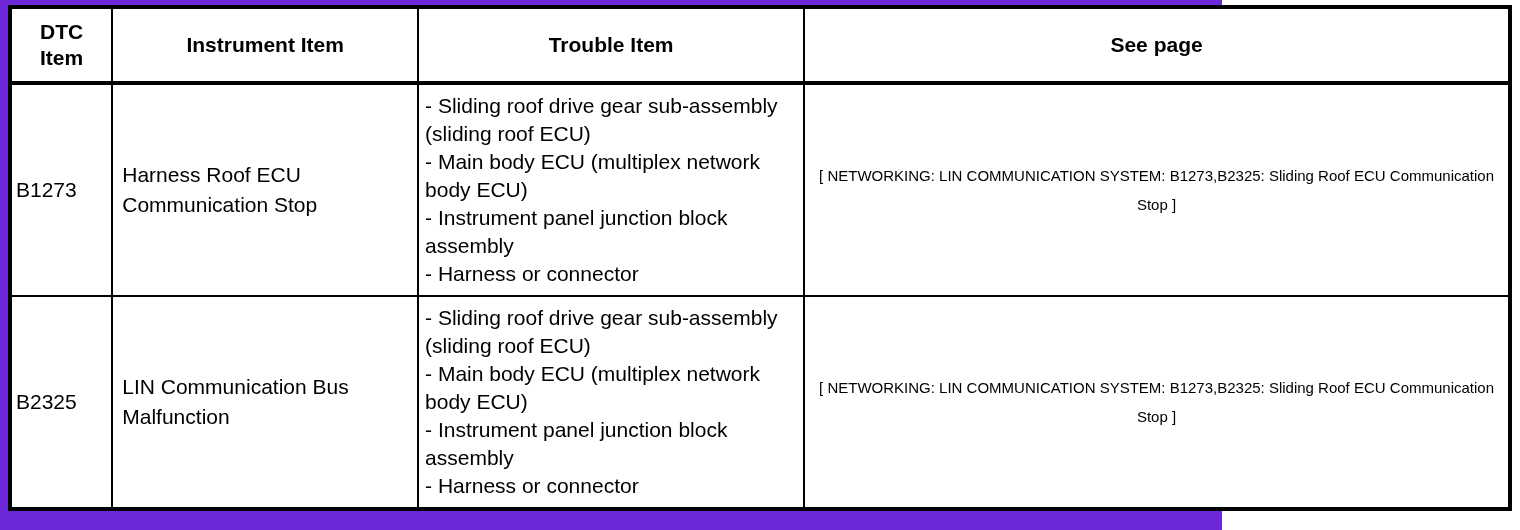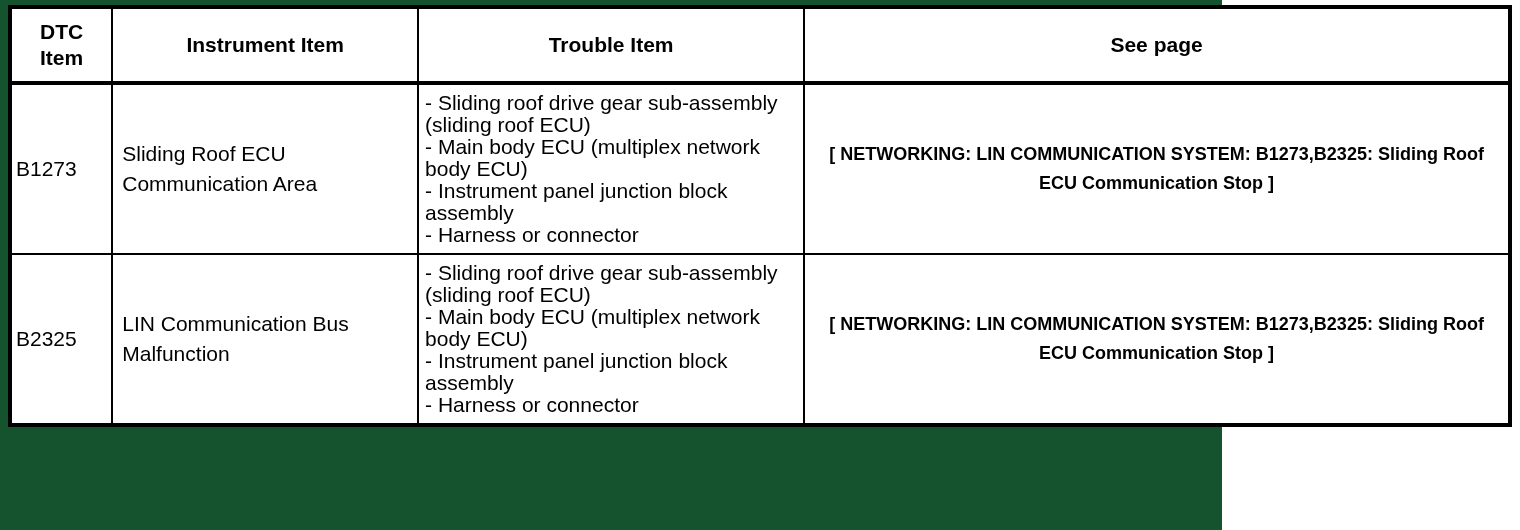--- a/index.html
+++ b/index.html
@@ -12,21 +12,21 @@
     height: 530px;
     font-family: "Liberation Sans", sans-serif;
     color: #000000;
     overflow: hidden;
   }
 
   .sheet {
     position: relative;
     width: 1222px;
     height: 530px;
-    background: #14532d;
+    background: #6d28d9;
   }
 
   table.dtc-table {
     position: absolute;
     left: 8px;
     top: 5px;
     width: 1504px;
     border-collapse: collapse;
     table-layout: fixed;
     background: #ffffff;
@@ -86,27 +86,27 @@
 
   .trouble-list {
     margin: 0;
     padding: 0;
     list-style: none;
   }
   .trouble-list li {
     margin: 0;
     padding: 0;
     font-size: 21px;
-    line-height: 22px;
+    line-height: 28px;
   }
 
   .see-page-text {
     display: block;
-    font-size: 18px;
-    font-weight: bold;
+    font-size: 15px;
+    font-weight: normal;
     line-height: 29px;
     letter-spacing: 0px;
   }
 
   .detection-text {
     display: block;
   }
 </style>
 </head>
 <body>
@@ -131,21 +131,21 @@
         <th>Trouble Item</th>
         <th>See page</th>
       </tr>
     </thead>
 
     <tbody>
 
       <tr>
         <td class="dtc-code">B1273</td>
         <td class="detection-item">
-          <span class="detection-text">Sliding Roof ECU Communication Area</span>
+          <span class="detection-text">Harness Roof ECU Communication Stop</span>
         </td>
         <td class="trouble-area">
           <ul class="trouble-list">
             <li>- Sliding roof drive gear sub-assembly (sliding roof ECU)</li>
             <li>- Main body ECU (multiplex network body ECU)</li>
             <li>- Instrument panel junction block assembly</li>
             <li>- Harness or connector</li>
           </ul>
         </td>
         <td class="see-page">

